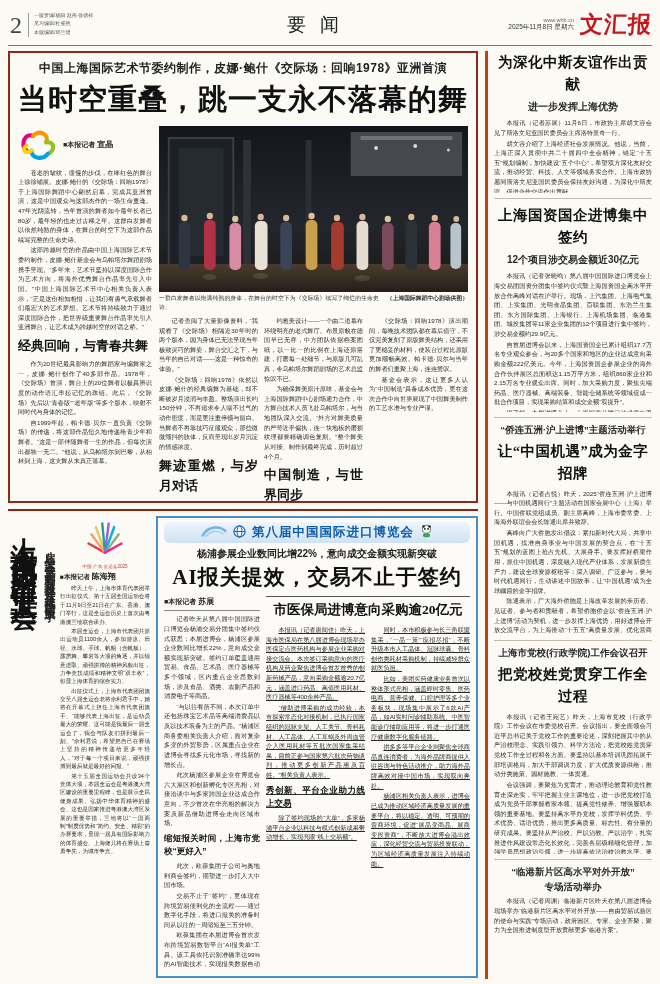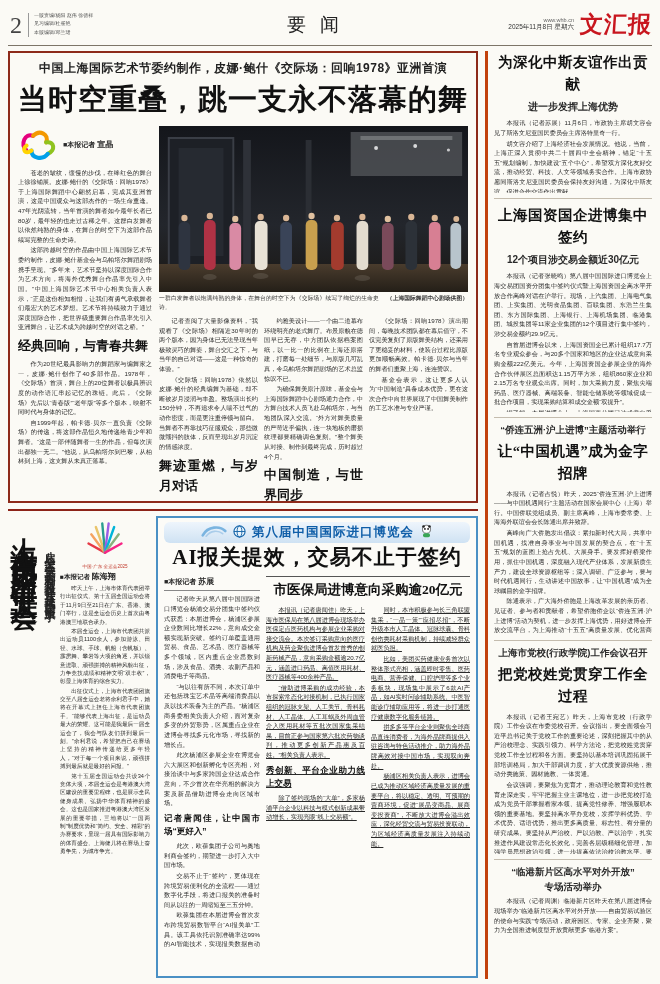--- a/index.html
+++ b/index.html
@@ -286,33 +286,34 @@
               <svg width="13" height="14" viewBox="0 0 14 16">
                 <circle cx="7" cy="6" r="4.6" fill="#fff" stroke="#444" stroke-width="0.8"></circle>
                 <circle cx="3.6" cy="2.8" r="1.5" fill="#222"></circle>
                   <circle cx="10.4" cy="2.8" r="1.5" fill="#222"></circle>
                 <circle cx="5.2" cy="5.6" r="1.1" fill="#222"></circle>
                   <circle cx="8.8" cy="5.6" r="1.1" fill="#222"></circle>
                 <rect x="3" y="10.5" width="8" height="4.5" rx="2" fill="#3aa655"></rect>
               </svg>
             </span>
           </div>
+          <div class="expo-kicker">杨浦参展企业数同比增22%，意向成交金额实现新突破</div>
           <div class="expo-headline">AI报关提效，交易不止于签约</div>
           <div class="expo-cols t6">
             <div class="expo-c1">
               <div class="byline" style="border-bottom:1px solid #888; padding-bottom:2px; margin-bottom:3px;">
                 <span>■本报记者</span>
                 <b>苏展</b>
               </div>
               <div>
                   <p class="para">记者昨天从第八届中国国际进口博览会杨浦交易分团集中签约仪式获悉：本届进博会，杨浦区参展企业数同比增长22%，意向成交金额实现新突破。签约订单覆盖通用贸易、食品、艺术品、医疗器械等多个领域，区内重点企业悉数到场，涉及食品、酒类、农副产品和消费电子等商品。</p>
                   <p class="para">“与以往有所不同，本次订单中还包括珠宝艺术品等高端消费品以及以技术装备为主的产品。”杨浦区商务委相关负责人介绍，面对复杂多变的外贸形势，区属重点企业在进博会寻找多元化市场，寻找新的增长点。</p>
                   <p class="para">此次杨浦区参展企业在博览会六大展区和创新孵化专区亮相，对接洽谈中与多家跨国企业达成合作意向，不少首次在华亮相的解决方案及新品借助进博会走向区域市场。</p>
                 </div>
-              <div class="subhead-left">记者唐闻佳，让中国市场“更好入”</div>
+              <div class="subhead-left">缩短报关时间，上海市党校“更好入”</div>
               <div>
                   <p class="para">此次，欧葆集团子公司与奥地利商会签约，期望进一步打入大中国市场。</p>
                   <p class="para">交易不止于“签约”，更体现在跨境贸易便利化的全流程——通过数字化手段，将进口报关的准备时间从以往的一周缩短至三五分钟。</p>
                   <p class="para">欧葆集团在本届进博会首次发布跨境贸易数智平台“AI报关单”工具。该工具依托识别准确率达99%的AI智能技术，实现报关数据自动录入，并提供智能归类查询、线上报关委托、远程视频查验等服务，有效降低企业申报成本，提升申报效率。</p>
                 </div>
             </div>
             <div class="expo-group">
               <div class="subart-rule"></div>
               <div class="subart-headline">市医保局进博意向采购逾20亿元</div>
               <div class="group-cols">

